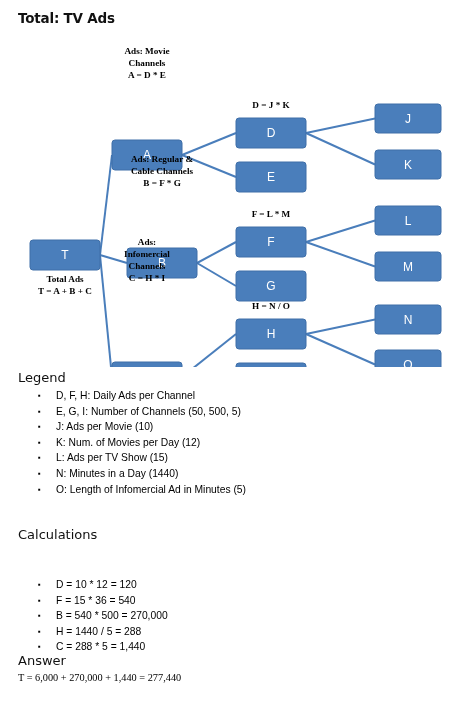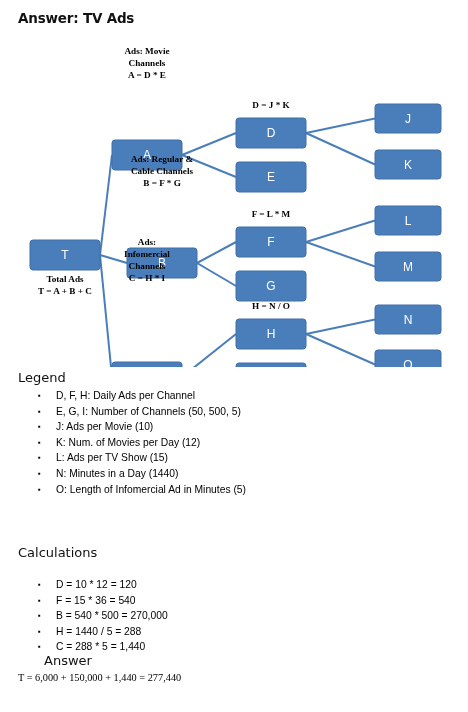--- a/index.html
+++ b/index.html
@@ -76,37 +76,37 @@
   .bullets li::before {
     content: "\25AA";
     position: absolute;
     left: 20px;
     top: 0;
     font-size: 8px;
     color: #000000;
   }
   #legend-head { top: 370px; }
   #legend-list { top: 388px; }
-  #calc-head { top: 545px; }
+  #calc-head { top: 527px; }
   #calc-list { top: 545px; margin-top: 32px; }
-  #answer-head { top: 653px; margin-left: 26px; }
+  #answer-head { top: 653px; }
   #answer-text {
     position: absolute;
     left: 18px;
     top: 672px;
     font-family: "Liberation Serif", serif;
     font-size: 10.3px;
     color: #000000;
     white-space: nowrap;
   }
 </style>
 </head>
 <body>
 
-<div id="page-title">Answer: TV Ads</div>
+<div id="page-title">Total: TV Ads</div>
 
 <svg id="diagram" viewBox="0 0 468 325" width="468" height="325">
   <g id="edges-layer">
       <line x1="100" y1="213" x2="112" y2="113" stroke="#4A7EBB" stroke-width="2"></line>
       <line x1="100" y1="213" x2="127" y2="221" stroke="#4A7EBB" stroke-width="2"></line>
       <line x1="100" y1="213" x2="112" y2="335" stroke="#4A7EBB" stroke-width="2"></line>
       <line x1="182" y1="113" x2="236" y2="91" stroke="#4A7EBB" stroke-width="2"></line>
       <line x1="182" y1="113" x2="236" y2="135" stroke="#4A7EBB" stroke-width="2"></line>
       <line x1="197" y1="221" x2="236" y2="200" stroke="#4A7EBB" stroke-width="2"></line>
       <line x1="197" y1="221" x2="236" y2="244" stroke="#4A7EBB" stroke-width="2"></line>
@@ -212,13 +212,13 @@
 <div class="sec-head" id="calc-head">Calculations</div>
 <ul class="bullets" id="calc-list">
     <li>D = 10 * 12 = 120</li>
     <li>F = 15 * 36 = 540</li>
     <li>B = 540 * 500 = 270,000</li>
     <li>H = 1440 / 5 = 288</li>
     <li>C = 288 * 5 = 1,440</li>
   </ul>
 
 <div class="sec-head" id="answer-head">Answer</div>
-<div id="answer-text">T = 6,000 + 150,000 + 1,440 = 277,440</div>
+<div id="answer-text">T = 6,000 + 270,000 + 1,440 = 277,440</div>
 
 </body></html>

